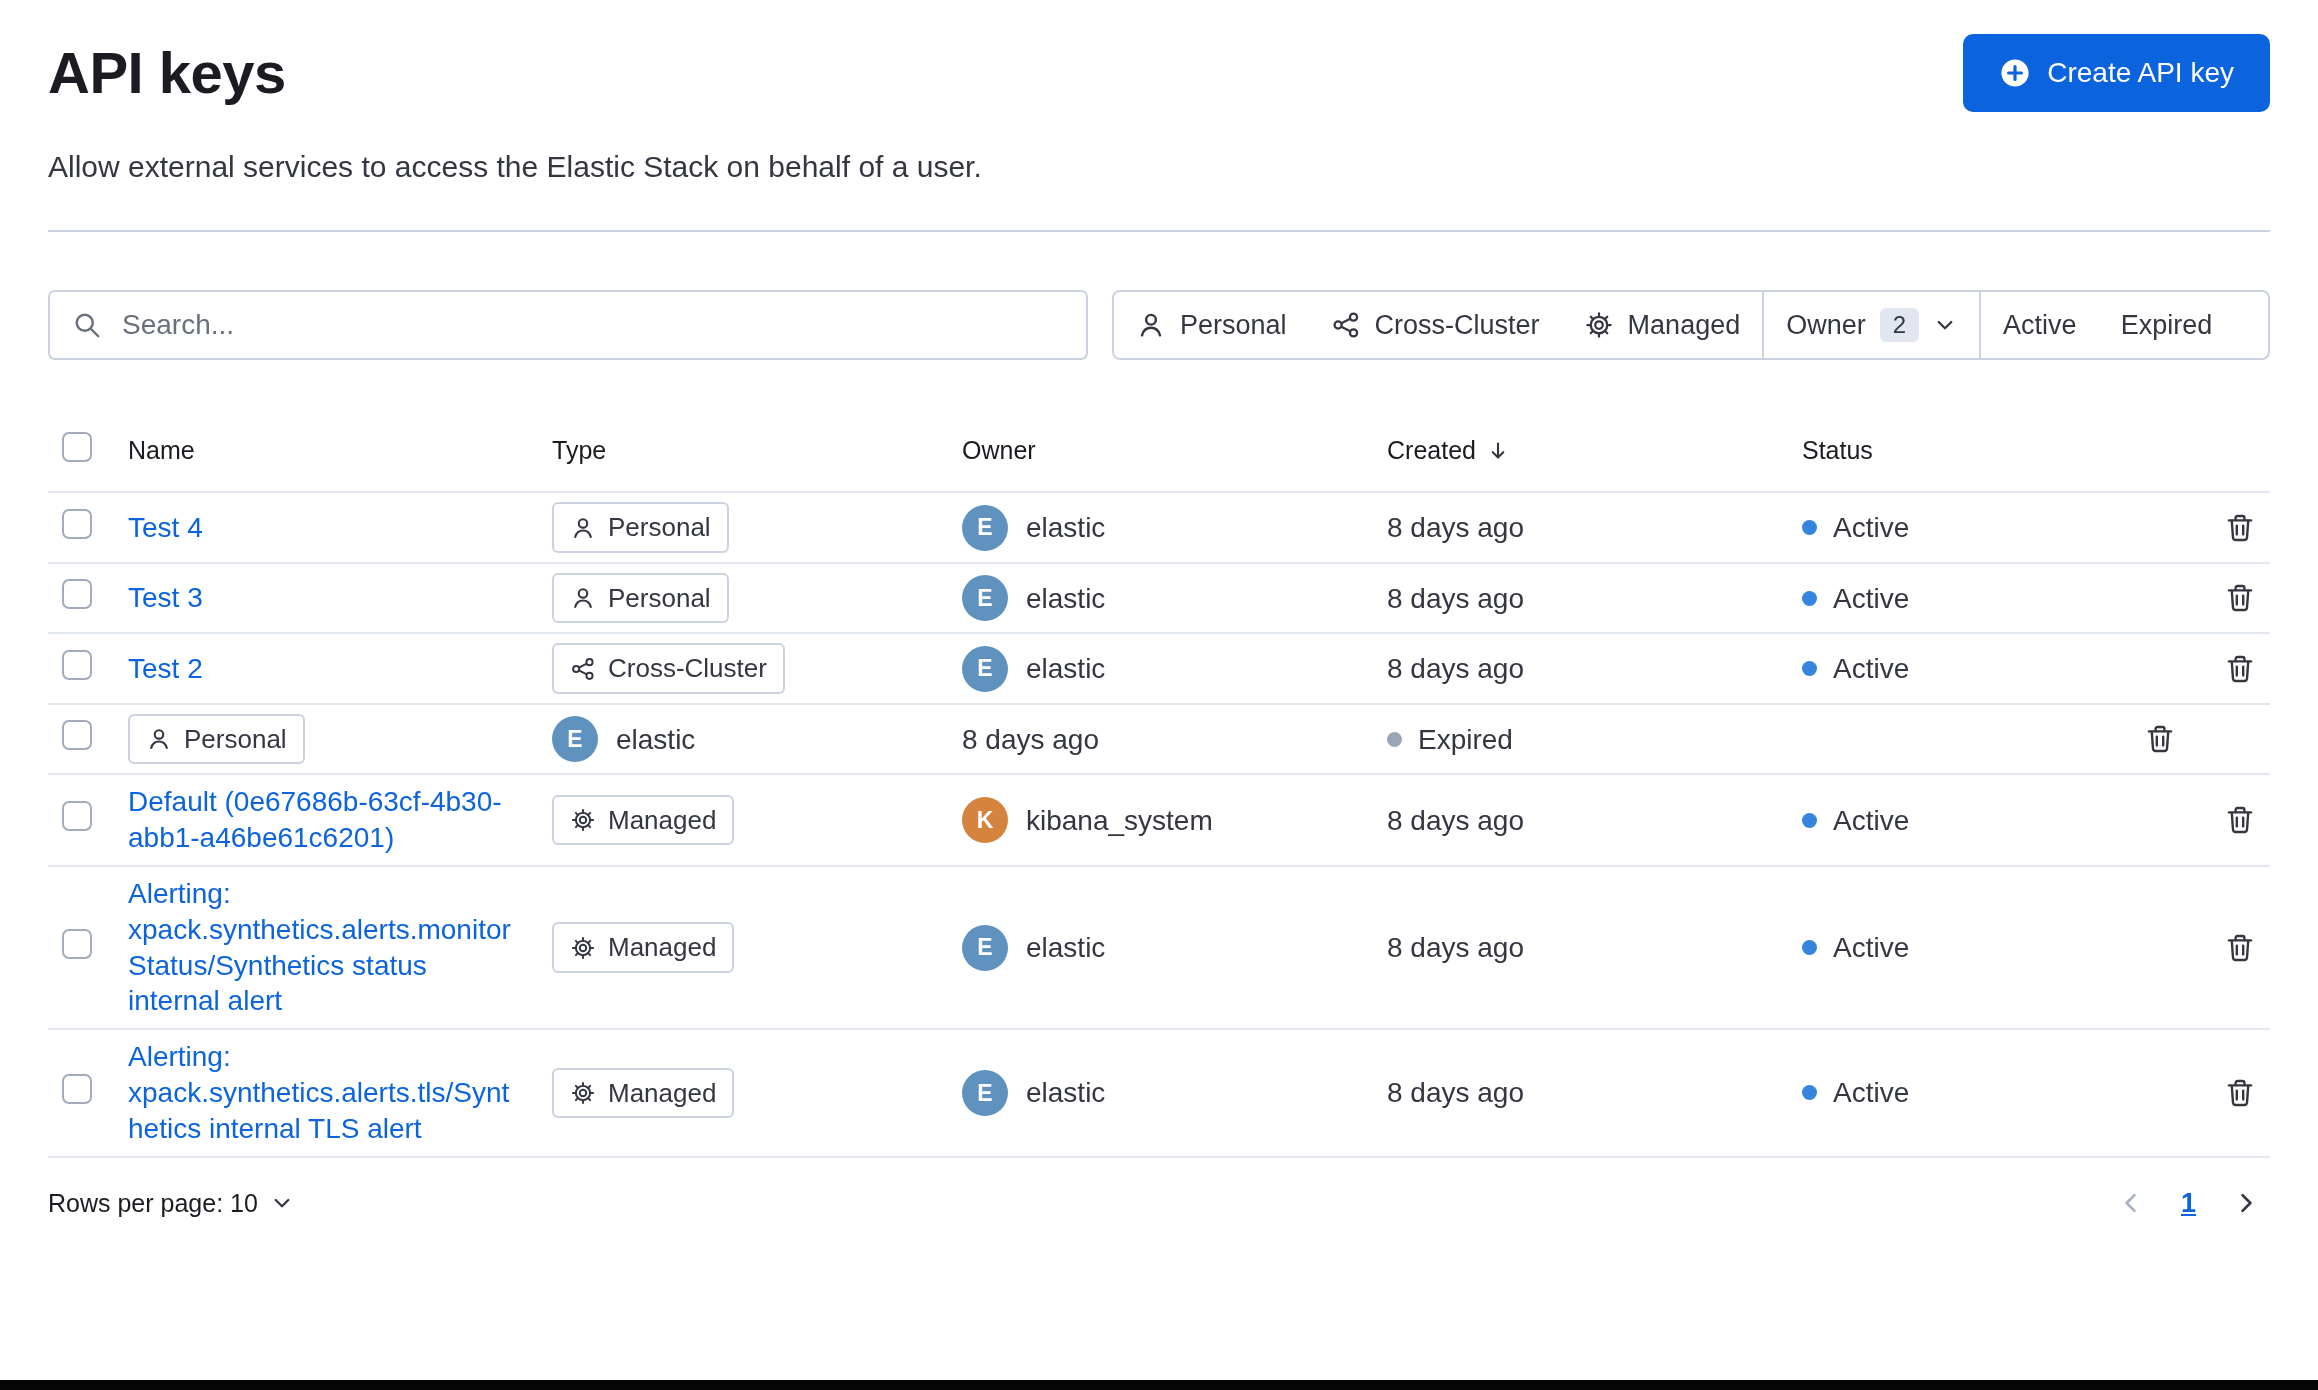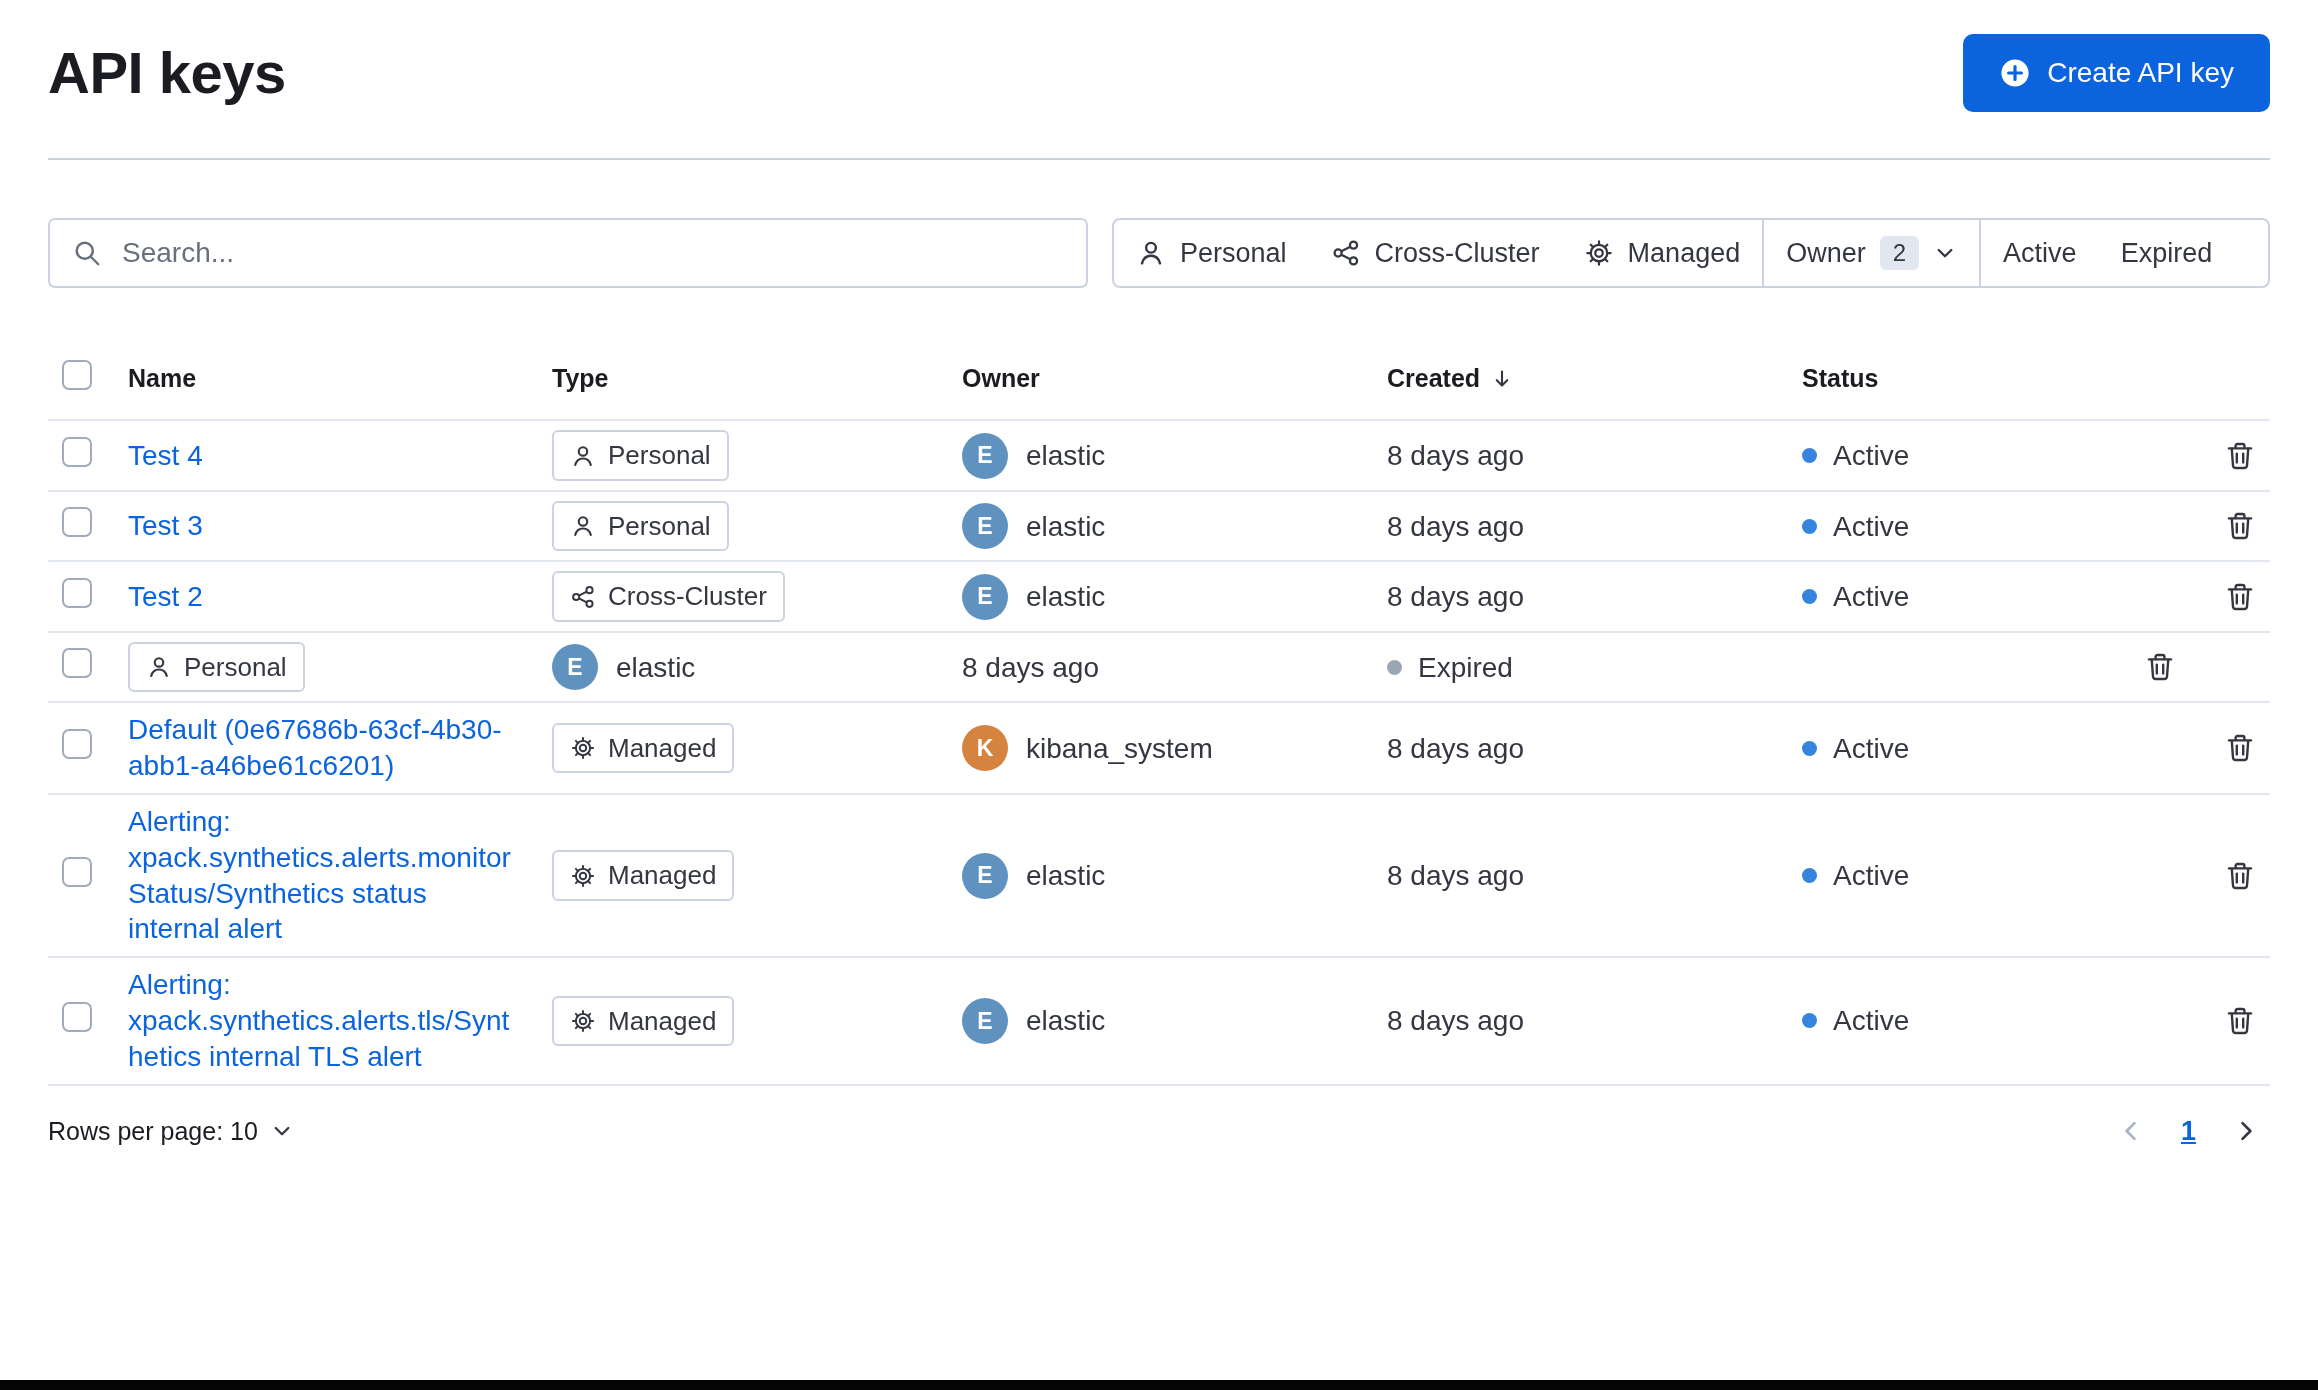--- a/index.html
+++ b/index.html
@@ -59,21 +59,21 @@
     background: var(--count-badge-bg, #e1e6f0); border-radius: 6px;
     padding: 3px 13px; font-size: 24px; color: var(--text, #343741);
   }
 
   
   .table { margin-top: 52px; --cols: 80px 424px 410px 425px 415px 388px 80px; }
   .thead, .trow { display: grid; grid-template-columns: var(--cols); align-items: center; }
   .thead {
     padding: 20px 0 22px;
     border-bottom: 2px solid var(--row-border, #e2e7f0);
-    font-size: 25px; font-weight: 700; color: var(--heading, #1a1c21);
+    font-size: 25px; font-weight: 400; color: var(--heading, #1a1c21);
   }
   .th { cursor: pointer; }
   .th.sorted { display: flex; align-items: center; gap: 10px; }
   .trow { padding: 9px 0; border-bottom: 2px solid var(--row-border, #e2e7f0); font-size: 28px; }
   .cell { line-height: 1.25; }
   .cb {
     display: inline-block; width: 30px; height: 30px; margin-left: 14px;
     border: 2px solid var(--checkbox-border, #a2abbd); border-radius: 7px;
     background: #fff; cursor: pointer;
   }
@@ -176,20 +176,21 @@
   <div class="header-row">
     <h1 class="title">API keys</h1>
     <button class="create-btn">
       <svg class="icon">
           <use href="#i-plus-circle"></use>
         </svg>
       <span>Create API key</span>
     </button>
   </div>
 
+  <div class="subtitle">Allow external services to access the Elastic Stack on behalf of a user.</div>
   <div class="top-divider"></div>
 
   <div class="controls">
     <div class="search-box">
       <svg class="icon">
           <use href="#i-search"></use>
         </svg>
       <input type="text" placeholder="Search..." style="">
     </div>
     <div class="filter-group">

